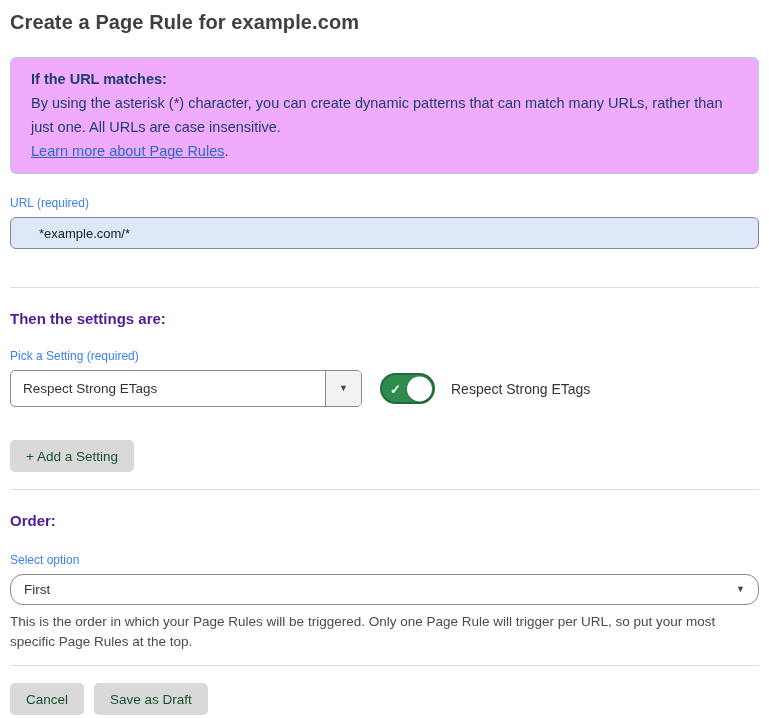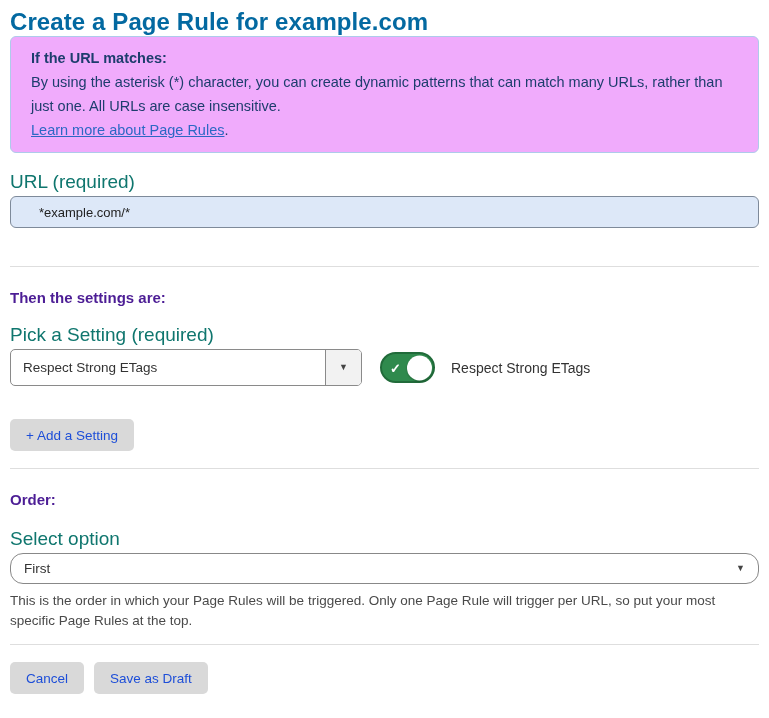--- a/index.html
+++ b/index.html
@@ -6,22 +6,22 @@
   html, body { background: #ffffff; }
   body {
     width: 769px; height: 718px;
     font-family: "Liberation Sans", sans-serif;
     color: #2e2e2e;
     overflow: hidden;
   }
   .page { padding: 8px 10px 16px 10px; }
 
   h1.page-title {
-    font-size: 24px; line-height: 28px; font-weight: 700;
-    color: #0369a1; 
+    font-size: 20px; line-height: 28px; font-weight: 700;
+    color: #404040; margin-bottom: 21px;
     letter-spacing: 0.1px;
   }
 
   .info-box {
     background: #f0abfc;
     border: 1px solid #aecbea;
     border-radius: 6px;
     padding: 9px 20px 10px 20px;
     color: #1d3d6d;
     font-size: 14.5px;
@@ -29,21 +29,21 @@
     margin-bottom: 21px;
   }
   .info-heading { font-weight: 700; }
   .info-link {
     color: #2c68c4; text-decoration: underline; cursor: pointer;
   }
   .info-link-suffix { color: #1d3d6d; }
 
   .field-label {
     display: block;
-    font-size: 19px; line-height: 16px; color: #0f766e;
+    font-size: 12px; line-height: 16px; color: #3b82f6;
     margin-bottom: 6px;
   }
 
   .url-input {
     display: block; width: 100%; height: 32px;
     background: #dde8f8;
     border: 1px solid #7e8a9a;
     border-radius: 6px;
     padding: 0 28px;
     font-family: "Liberation Sans", sans-serif;
@@ -112,21 +112,21 @@
   .toggle-label { margin-left: 16px; font-size: 14px; color: #333333; }
 
   .btn {
     display: inline-flex; align-items: center; justify-content: center;
     height: 32px;
     border: none; border-radius: 5px;
     font-family: "Liberation Sans", sans-serif;
     font-size: 13.5px;
     cursor: pointer;
   }
-  .btn-gray { background: #d9d9d9; color: #1d4ed8; padding: 0 16px; }
+  .btn-gray { background: #d9d9d9; color: #14532d; padding: 0 16px; }
   .btn-blue { background: #1a6ee6; color: #ffffff; padding: 0 17px; }
 
   .add-setting-btn { margin-top: 33px; }
 
   .order-select-label { margin-top: 21px; }
   .order-select {
     display: flex; align-items: center;
     width: 100%; height: 31px;
     background: #ffffff;
     border: 1px solid #888888;

